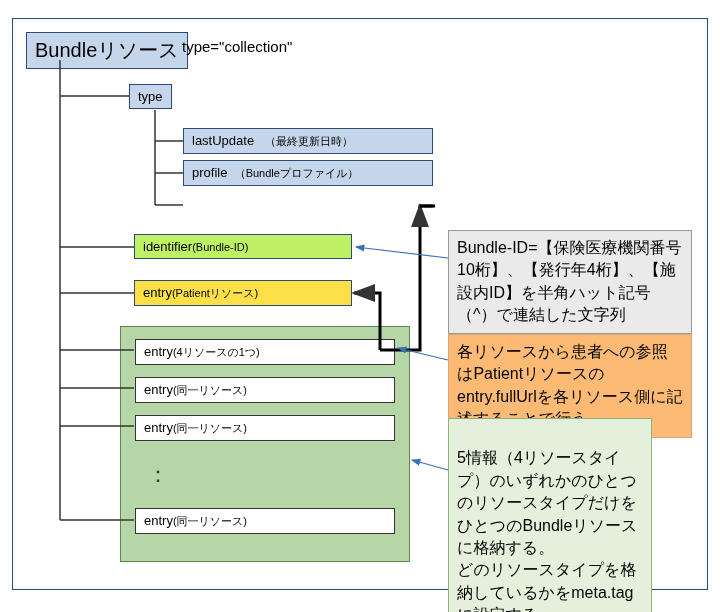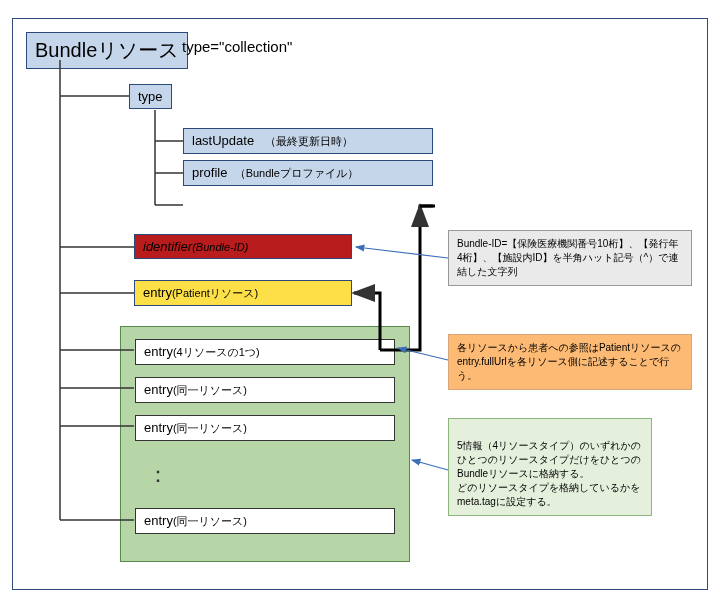--- a/index.html
+++ b/index.html
@@ -23,39 +23,39 @@
     height: 572px;
     border: 1px solid #2c4a7a;
   }
   .box {
     position: absolute;
     border: 1px solid #2c4a7a;
     padding: 4px 8px;
     white-space: nowrap;
   }
   .blue-box { background: #c5d6ea; }
-  .gray-box { background: #b91c1c; font-style: italic; }
+  .gray-box { background: #bef264; }
   .peach-box { background: #fde047; }
   .green-group {
     position: absolute;
     background: #b7d6a7;
     border: 1px solid #5a8a4a;
   }
   .white-box {
     position: absolute;
     background: #fff;
     border: 1px solid #333;
     padding: 4px 8px;
     white-space: nowrap;
   }
   .note-box {
     position: absolute;
     border: 1px solid;
     padding: 6px 8px;
-    font-size: 10px;
+    font-size: 16px;
     line-height: 1.4;
   }
   .note-gray { background: #eaeaea; border-color: #999; }
   .note-peach { background: #fdba74; border-color: #d9a679; }
   .note-green { background: #e5f0dc; border-color: #8bb57a; }
   .label { position: absolute; white-space: nowrap; }
   .small { font-size: 11px; }
   svg.overlay {
     position: absolute;
     left: 0; top: 0;

